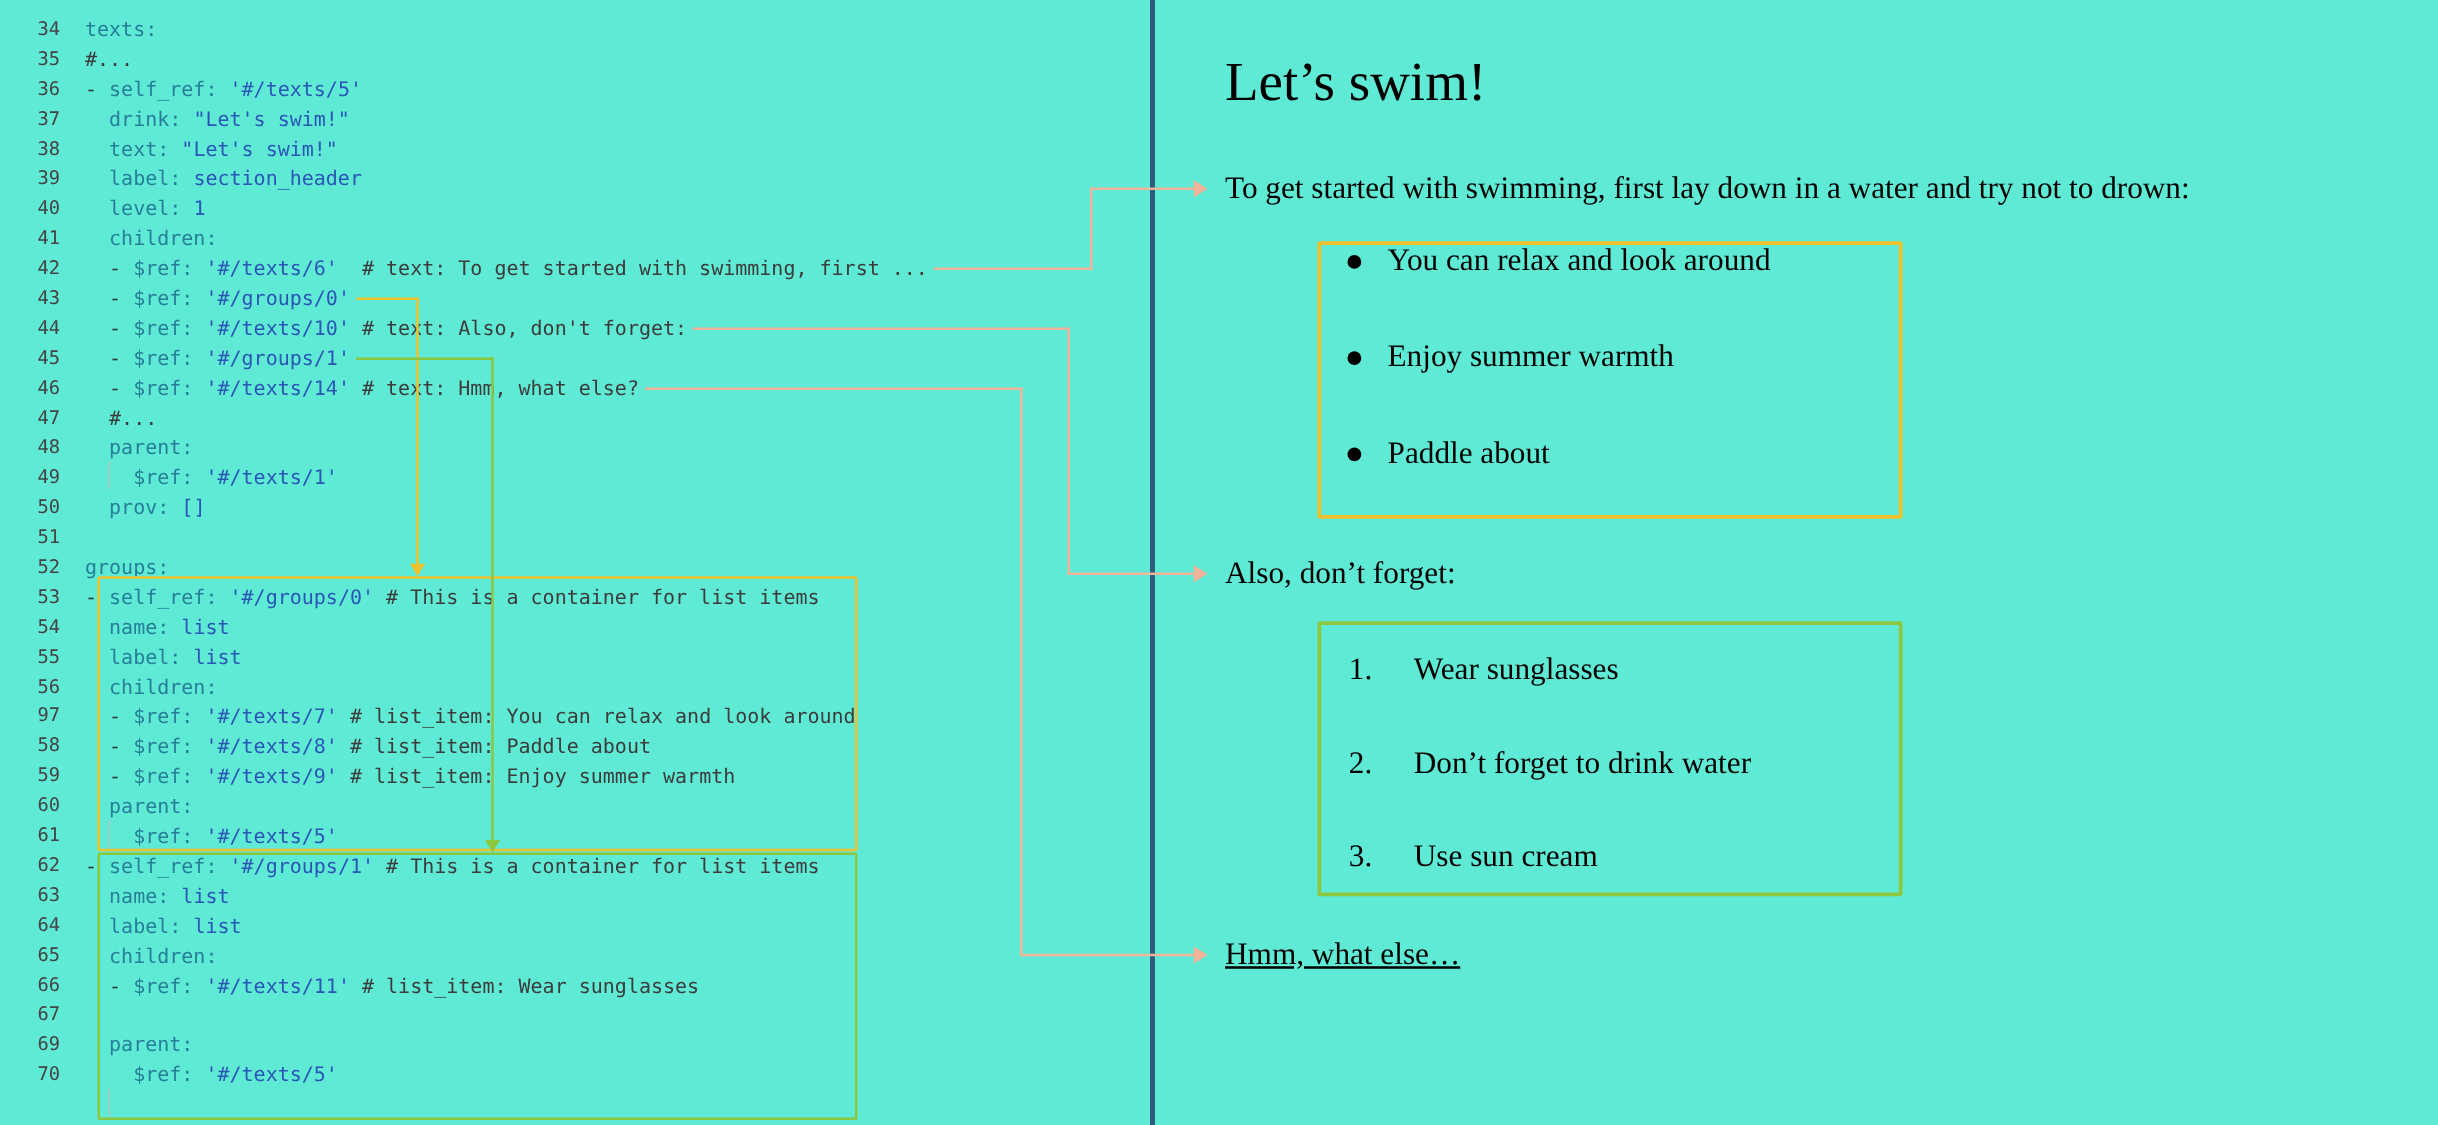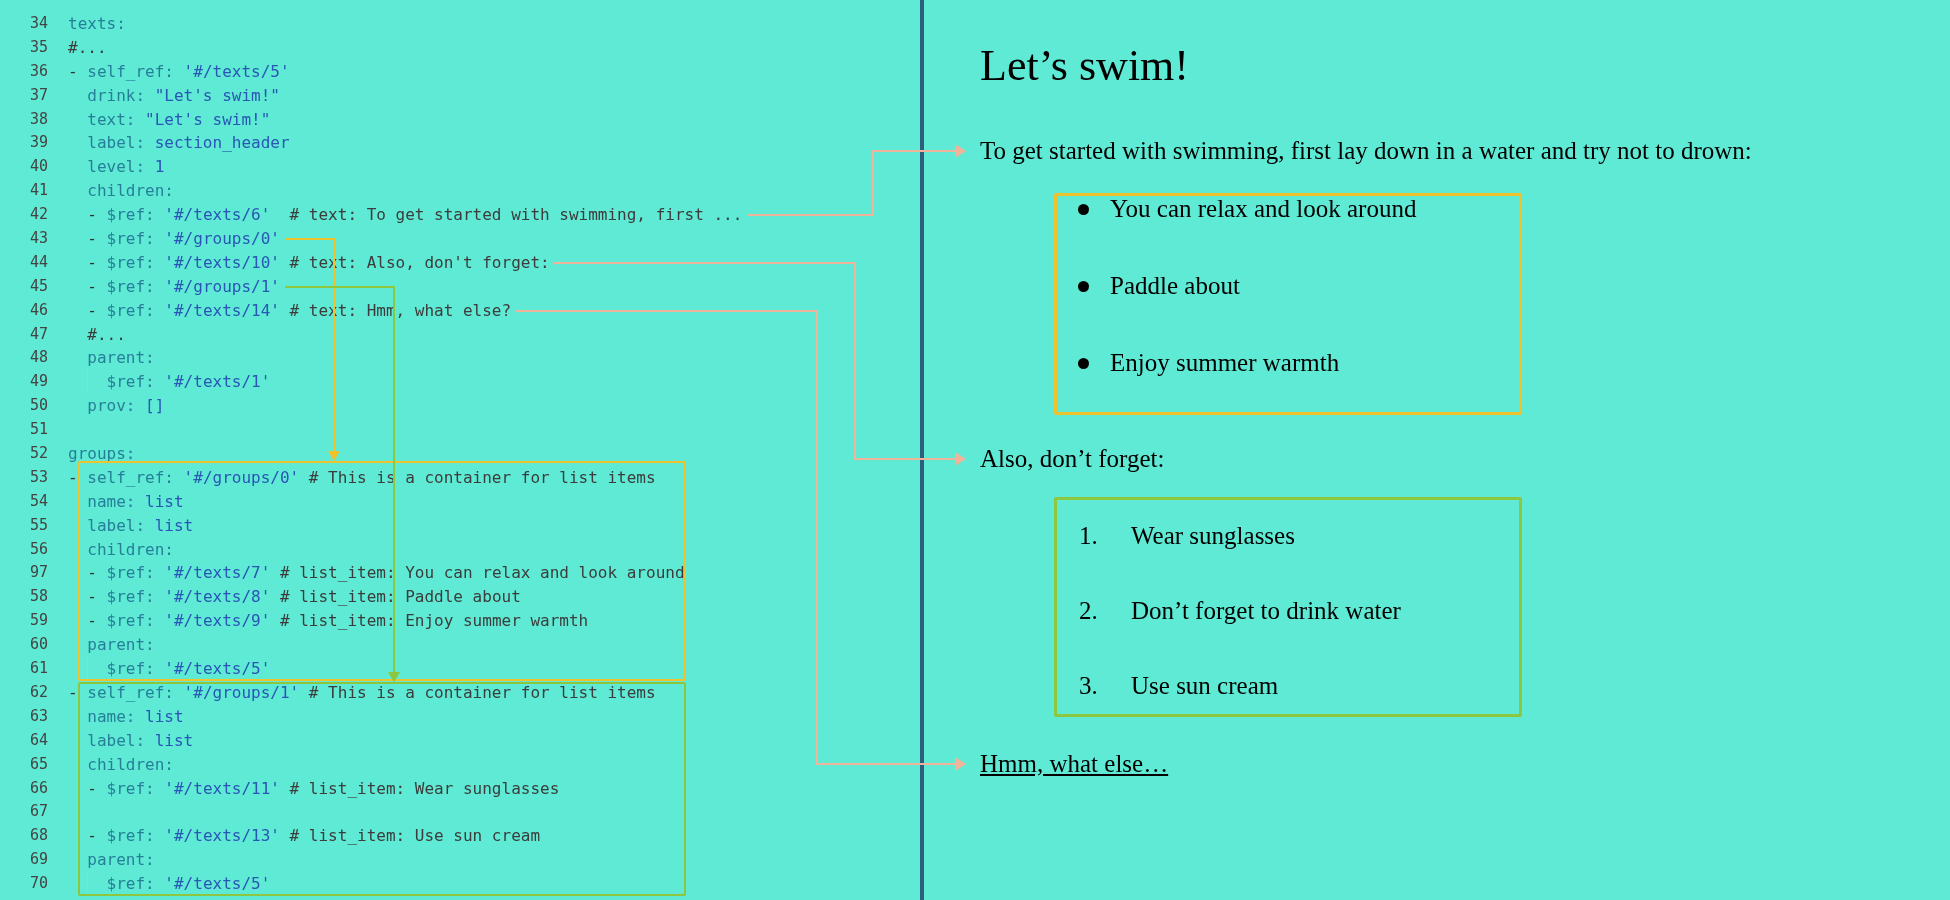--- a/index.html
+++ b/index.html
@@ -105,21 +105,20 @@
         <div class="code-line"><span class="line-number">58</span><span class="line-content"><span class="tok-p">  - </span><span class="tok-k">$ref:</span><span class="tok-p"> </span><span class="tok-s">'#/texts/8'</span><span class="tok-p"> </span><span class="tok-c"># list_item: Paddle about</span></span></div>
         <div class="code-line"><span class="line-number">59</span><span class="line-content"><span class="tok-p">  - </span><span class="tok-k">$ref:</span><span class="tok-p"> </span><span class="tok-s">'#/texts/9'</span><span class="tok-p"> </span><span class="tok-c"># list_item: Enjoy summer warmth</span></span></div>
         <div class="code-line"><span class="line-number">60</span><span class="line-content"><span class="tok-p">  </span><span class="tok-k">parent:</span></span></div>
         <div class="code-line"><span class="line-number">61</span><span class="line-content"><span class="tok-p">    </span><span class="tok-k">$ref:</span><span class="tok-p"> </span><span class="tok-s">'#/texts/5'</span></span></div>
         <div class="code-line"><span class="line-number">62</span><span class="line-content"><span class="tok-p">- </span><span class="tok-k">self_ref:</span><span class="tok-p"> </span><span class="tok-s">'#/groups/1'</span><span class="tok-p"> </span><span class="tok-c"># This is a container for list items</span></span></div>
         <div class="code-line"><span class="line-number">63</span><span class="line-content"><span class="tok-p">  </span><span class="tok-k">name:</span><span class="tok-p"> </span><span class="tok-s">list</span></span></div>
         <div class="code-line"><span class="line-number">64</span><span class="line-content"><span class="tok-p">  </span><span class="tok-k">label:</span><span class="tok-p"> </span><span class="tok-s">list</span></span></div>
         <div class="code-line"><span class="line-number">65</span><span class="line-content"><span class="tok-p">  </span><span class="tok-k">children:</span></span></div>
         <div class="code-line"><span class="line-number">66</span><span class="line-content"><span class="tok-p">  - </span><span class="tok-k">$ref:</span><span class="tok-p"> </span><span class="tok-s">'#/texts/11'</span><span class="tok-p"> </span><span class="tok-c"># list_item: Wear sunglasses</span></span></div>
         <div class="code-line"><span class="line-number">67</span></div>
-        <div class="code-line"><span class="line-number">68</span><span class="line-content"><span class="tok-p">  - </span><span class="tok-k">$ref:</span><span class="tok-p"> </span><span class="tok-s">'#/texts/13'</span><span class="tok-p"> </span><span class="tok-c"># list_item: Use sun cream</span></span></div>
         <div class="code-line"><span class="line-number">69</span><span class="line-content"><span class="tok-p">  </span><span class="tok-k">parent:</span></span></div>
         <div class="code-line"><span class="line-number">70</span><span class="line-content"><span class="tok-p">    </span><span class="tok-k">$ref:</span><span class="tok-p"> </span><span class="tok-s">'#/texts/5'</span></span></div>
       </div>
 
     <div class="indent-guide" style="left:87px;top:369px;height:22px;"></div>
     <div class="indent-guide" style="left:87px;top:656px;height:22px;"></div>
     <div class="indent-guide" style="left:87px;top:871px;height:22px;"></div>
 
     <div class="code-box yellow"></div>
     <div class="code-box green"></div>
@@ -132,25 +131,25 @@
     <p class="doc-para intro">To get started with swimming, first lay down in a water and try not to drown:</p>
 
     <div class="list-box yellow">
       <div class="bullet-list">
           <div class="bullet-item">
             <span class="bullet-dot"></span>
             <span>You can relax and look around</span>
           </div>
           <div class="bullet-item">
             <span class="bullet-dot"></span>
-            <span>Paddle about</span>
+            <span>Enjoy summer warmth</span>
           </div>
           <div class="bullet-item">
             <span class="bullet-dot"></span>
-            <span>Enjoy summer warmth</span>
+            <span>Paddle about</span>
           </div>
         </div>
     </div>
 
     <p class="doc-para also">Also, don’t forget:</p>
 
     <div class="list-box green">
       <div class="numbered-list">
           <div class="numbered-item">
             <span class="num-marker">1.</span>

